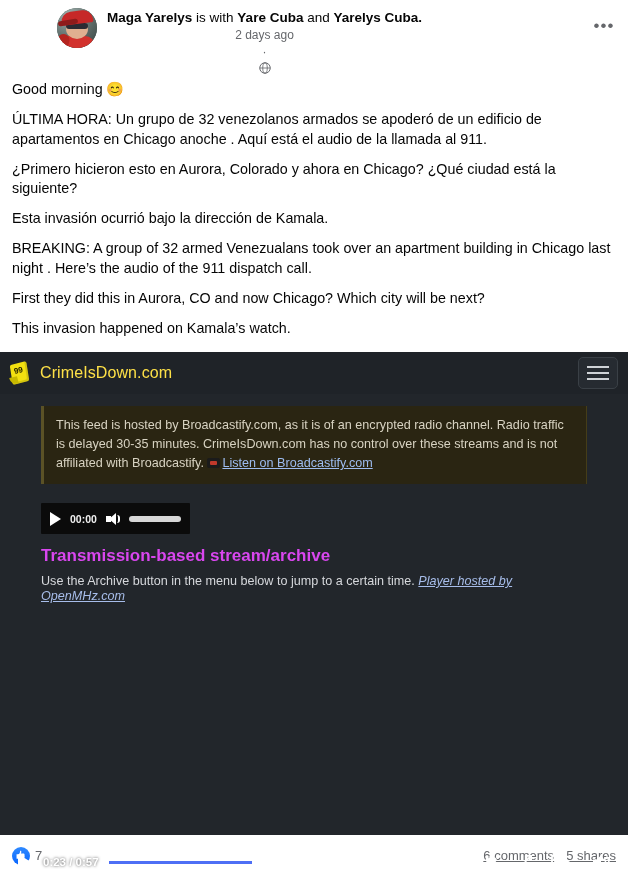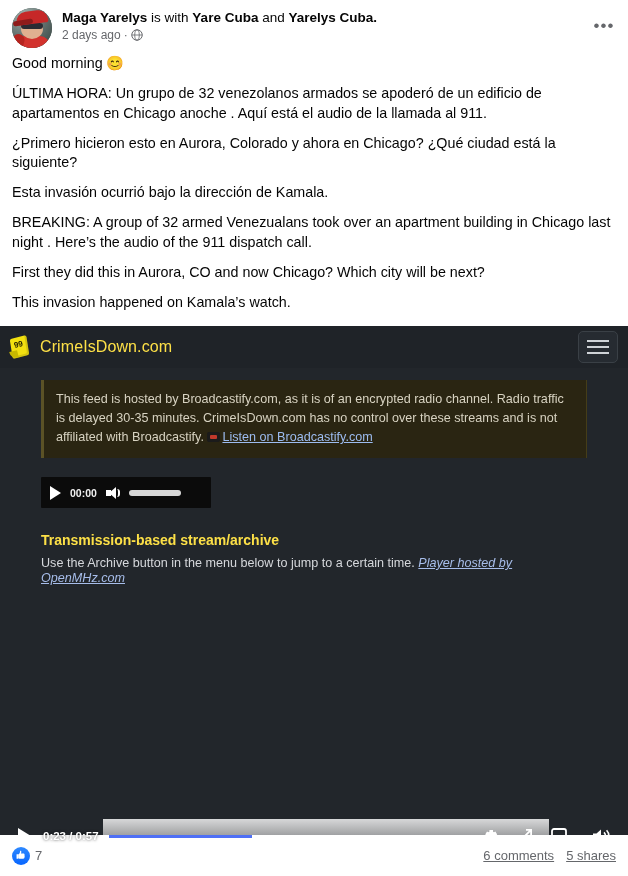--- a/index.html
+++ b/index.html
@@ -11,20 +11,21 @@
     font-family: "Liberation Sans", sans-serif;
   }
   body { position: relative; }
 
   
   .post-header {
     display: flex;
     align-items: flex-start;
     padding: 8px 12px 2px 12px;
     position: relative;
+    margin-left: 45px;
   }
   .avatar {
     width: 40px; height: 40px;
     border-radius: 50%;
     flex: 0 0 40px;
     margin-right: 10px;
     overflow: hidden;
     position: relative;
     background: #4a5a57;
   }
@@ -34,21 +35,21 @@
   .avatar .av-face{ position:absolute; left:9px; top:11px; width:22px; height:20px; background:#e0b090; border-radius:50%; }
   .avatar .av-glass{position:absolute; left:9px; top:15px; width:22px; height:6px; background:#2b2b33; border-radius:3px; }
   .avatar .av-body{ position:absolute; left:2px; top:28px; width:36px; height:14px; background:#d2322d; border-radius:10px 10px 0 0; }
   .avatar .av-arm { position:absolute; left:0px; top:26px; width:12px; height:16px; background:#b5241f; border-radius:6px; transform: rotate(15deg);}
 
   .names { font-size: 13.5px; line-height: 17px; color: #050505; padding-top: 1px; }
   .names b { font-weight: 700; }
   .names .plain { font-weight: 400; color: #050505; }
   .meta {
     font-size: 12px; color: #65676b; margin-top: 2px;
-    display: flex; align-items: center; gap: 3px;
+    display: flex; align-items: center; gap: 3px; flex-direction: column;
   }
   .globe-icon { display:inline-block; width: 12px; height: 12px; }
   .dots-btn {
     position: absolute; right: 10px; top: 12px;
     width: 28px; height: 28px; border-radius: 50%;
     display: flex; align-items: center; justify-content: center;
     color: #65676b; font-size: 17px; letter-spacing: 1px; line-height: 10px;
     cursor: pointer; background: transparent; border: none;
   }
 
@@ -140,40 +141,40 @@
     background: #1b1b1b; border-radius: 2px;
     position: relative; vertical-align: -1px; margin-right: 2px;
   }
   .bcfy-icon::after {
     content: ""; position: absolute; left: 3px; top: 3px;
     width: 7px; height: 4px; background: #c0392b; border-radius: 1px;
   }
 
   .audio-player {
     margin: 19px 0 0 41px;
-    width: 170px; height: 31px;
+    width: 149px; height: 31px;
     background: #0b0b0b;
     display: flex; align-items: center;
     padding: 0 9px;
     gap: 9px;
     border-radius: 1px;
   }
   .ap-play { width: 0; height: 0; border-left: 11px solid #fff; border-top: 7px solid transparent; border-bottom: 7px solid transparent; cursor: pointer;}
   .ap-time { color: #f0f0f0; font-size: 10.5px; font-weight: 700; font-family: "Liberation Sans", sans-serif;}
   .ap-spk { position: relative; width: 14px; height: 12px; cursor: pointer;}
   .ap-spk .cone { position:absolute; left:0; top:3px; width:5px; height:6px; background:#fff; }
   .ap-spk .tri { position:absolute; left:3px; top:0; width:0; height:0; border-right:7px solid #fff; border-top:6px solid transparent; border-bottom:6px solid transparent;}
   .ap-spk .w1 { position:absolute; left:11px; top:2px; width:3px; height:8px; border-right:2px solid #fff; border-radius:0 6px 6px 0;}
   .ap-vol { width: 52px; height: 6px; background: #d7d7d7; border-radius: 3px; cursor: pointer;}
 
   .sec-title {
-    color: #fde047;
-    font-size: 14px;
+    color: #d946ef;
+    font-size: 17px;
     font-weight: 700;
-    margin: 24px 0 8px 41px;
+    margin: 12px 0 8px 41px;
   }
   .sec-sub {
     color: #d6d8dc;
     font-size: 12.6px;
     line-height: 15px;
     margin: 0 33px 0 41px;
   }
   .sec-sub a { color: #a7bdea; font-style: italic; text-decoration: underline; }
 
   

